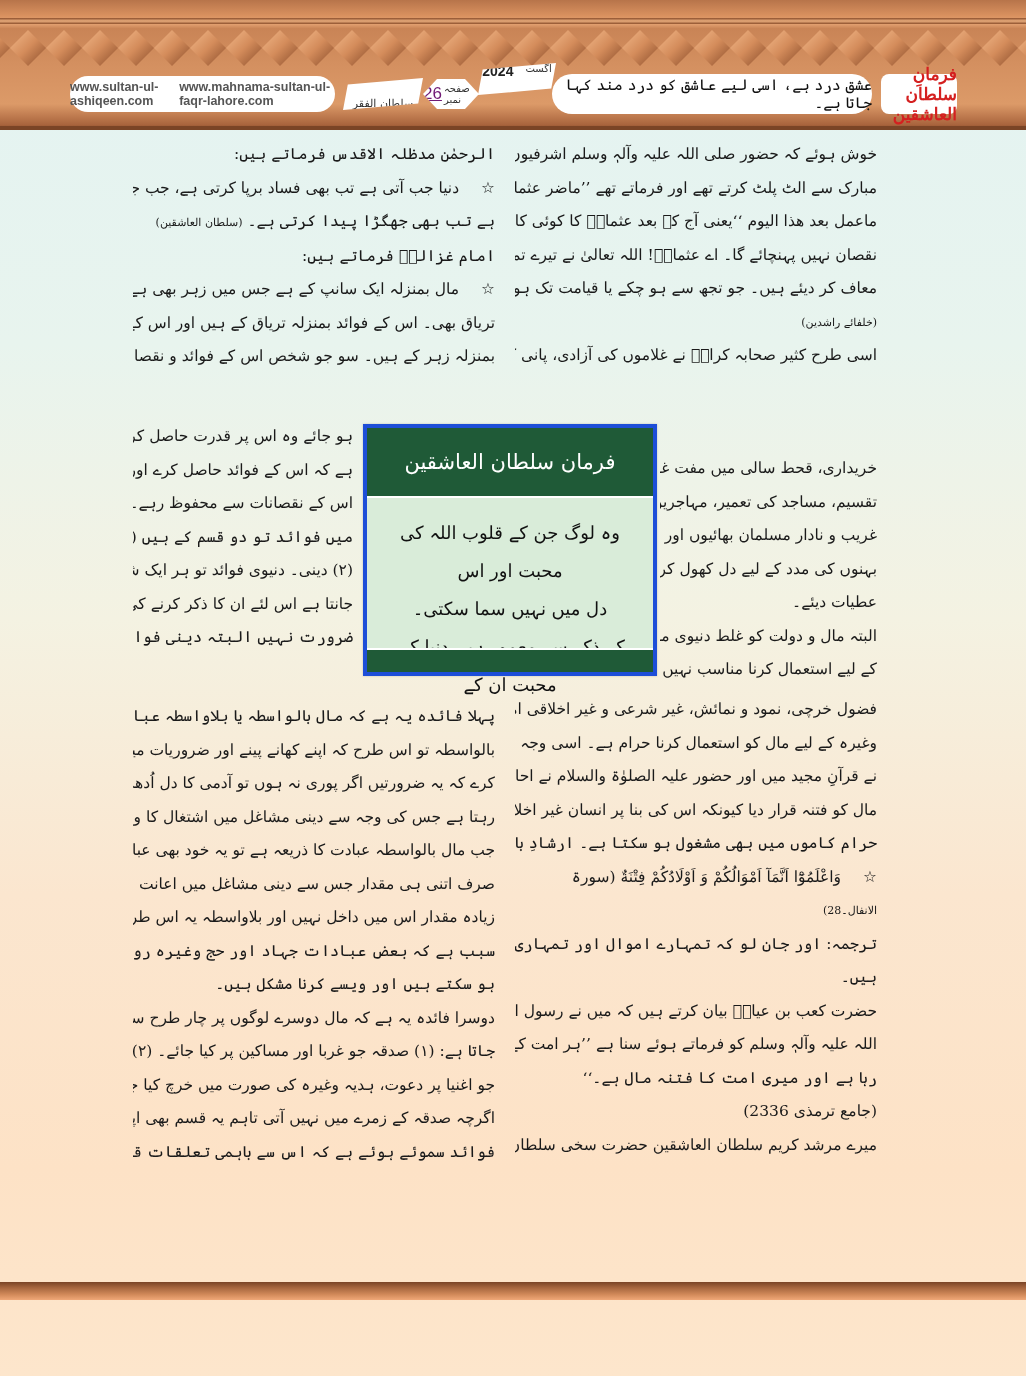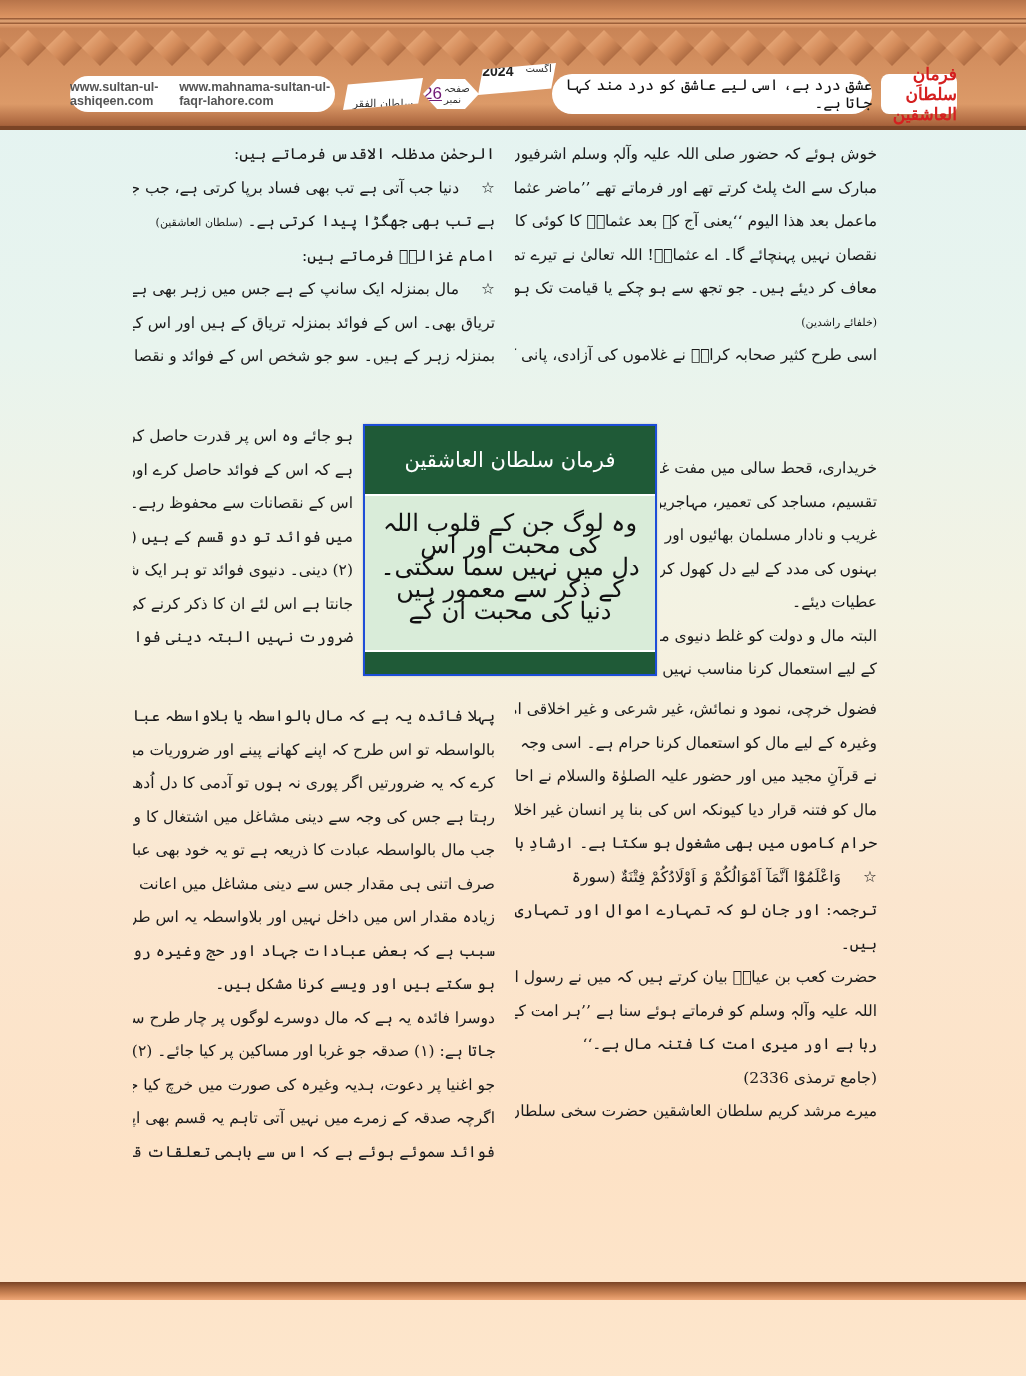--- a/index.html
+++ b/index.html
@@ -61,31 +61,31 @@
   .col .star::before { content: "☆"; margin-left: 22px; font-family: "DejaVu Sans", sans-serif; }
   .right-top { left: 515px; top: 138px; width: 362px; }
   .right-wrap { left: 660px; top: 420px; width: 217px; }
   .right-bottom { left: 515px; top: 693px; width: 362px; }
   .left-top { left: 133px; top: 138px; width: 362px; }
   .left-wrap { left: 133px; top: 420px; width: 220px; }
   .left-bottom { left: 133px; top: 700px; width: 362px; }
 
   .callout {
     position: absolute; left: 363px; top: 424px; width: 294px; height: 252px;
-    border: 2px solid #1d4ed8; background: #d9ecd9;
+    border: 4px solid #1d4ed8; background: #d9ecd9;
     box-shadow: 0 0 2px rgba(0,0,0,.2);
   }
   .callout-head {
     height: 70px; background: #1f5a37; color: #fff; direction: rtl;
     display:flex; align-items:center; justify-content:center;
     font-family: "DejaVu Serif", serif; font-size: 21px; border-bottom: 2px solid #fff;
   }
   .callout-body {
     padding: 16px 14px 0; direction: rtl; text-align: center;
-    font-family: "DejaVu Serif", serif; font-size: 24px; line-height: 22px; color:#111; height: 152px;
+    font-family: "DejaVu Serif", serif; font-size: 18px; line-height: 38px; color:#111; height: 152px;
   }
   .callout-foot { position:absolute; left:0; bottom:0; width:100%; height: 24px; background:#1f5a37; border-top:2px solid #fff; }
 
   .footer-rule {
     position: absolute; left: 0; top: 1282px; width: 100%; height: 18px;
     background: linear-gradient(180deg, #7a4426 0%, #a4643d 30%, #d28a5a 70%, #f0a878 100%);
   }
 </style>
 </head>
 <body>
@@ -185,20 +185,21 @@
   <span class="line">کے لیے استعمال کرنا مناسب نہیں۔</span>
 </div>
 
 <div class="col right-bottom">
   <span class="line">فضول خرچی، نمود و نمائش، غیر شرعی و غیر اخلاقی امور کی انجام دہی</span>
   <span class="line">وغیرہ کے لیے مال کو استعمال کرنا حرام ہے۔ اسی وجہ سے اللہ تعالیٰ</span>
   <span class="line">نے قرآنِ مجید میں اور حضور علیہ الصلوٰۃ والسلام نے احادیث میں</span>
   <span class="line">مال کو فتنہ قرار دیا کیونکہ اس کی بنا پر انسان غیر اخلاقی اور غیر معاشرتی</span>
   <span class="line">حرام کاموں میں بھی مشغول ہو سکتا ہے۔ ارشادِ باری تعالیٰ ہے:</span>
   <span class="line star">وَاعْلَمُوْٓا اَنَّمَآ اَمْوَالُكُمْ وَ اَوْلَادُكُمْ فِتْنَةٌ (سورۃ</span>
+  <span class="line small">الانفال۔28)</span>
   <span class="line">ترجمہ: اور جان لو کہ تمہارے اموال اور تمہاری اولاد تو بس فتنہ ہی</span>
   <span class="line">ہیں۔</span>
   <span class="line">حضرت کعب بن عیاضؓ بیان کرتے ہیں کہ میں نے رسول اللہ صلی</span>
   <span class="line">اللہ علیہ وآلہٖ وسلم کو فرماتے ہوئے سنا ہے ’’ہر امت کے لیے ایک فتنہ</span>
   <span class="line">رہا ہے اور میری امت کا فتنہ مال ہے۔‘‘</span>
   <span class="line">(جامع ترمذی 2336)</span>
   <span class="line">میرے مرشد کریم سلطان العاشقین حضرت سخی سلطان محمد نجیب</span>
 </div>
 
 <div class="col left-top">

